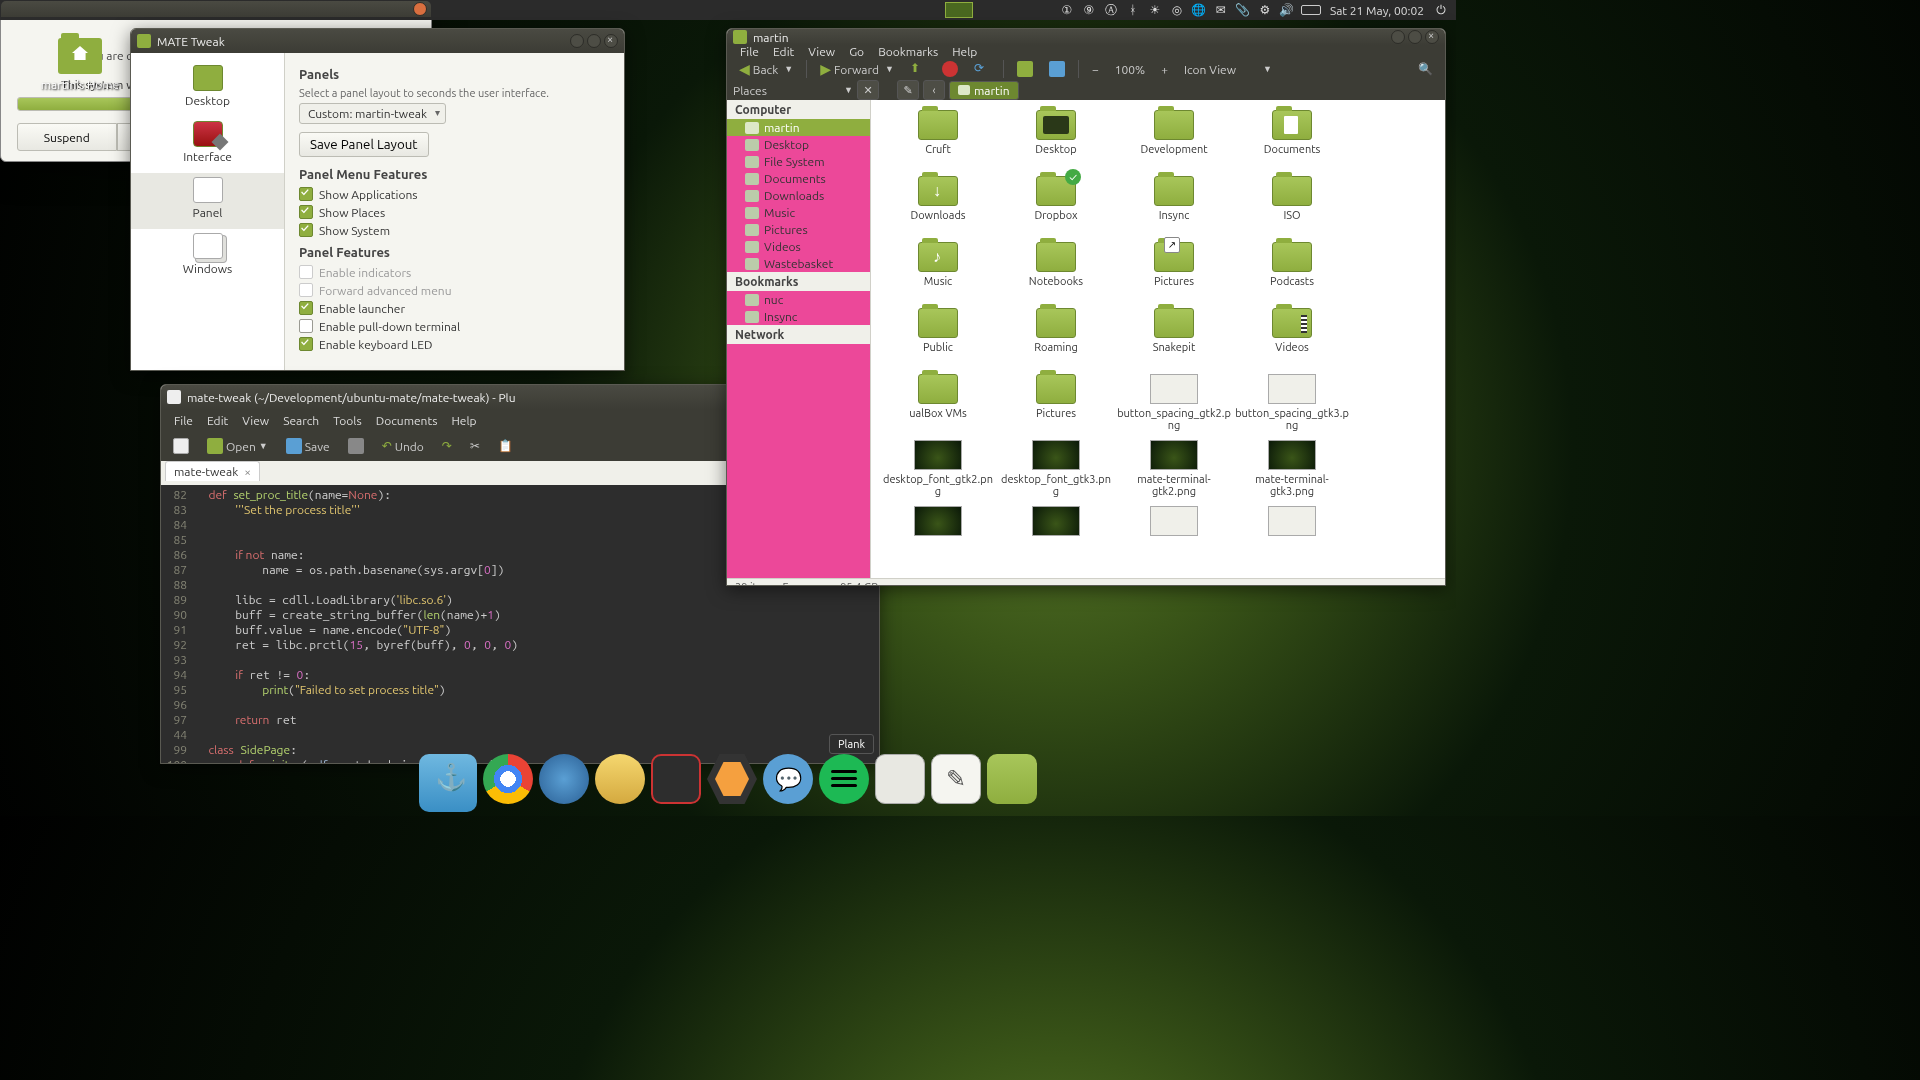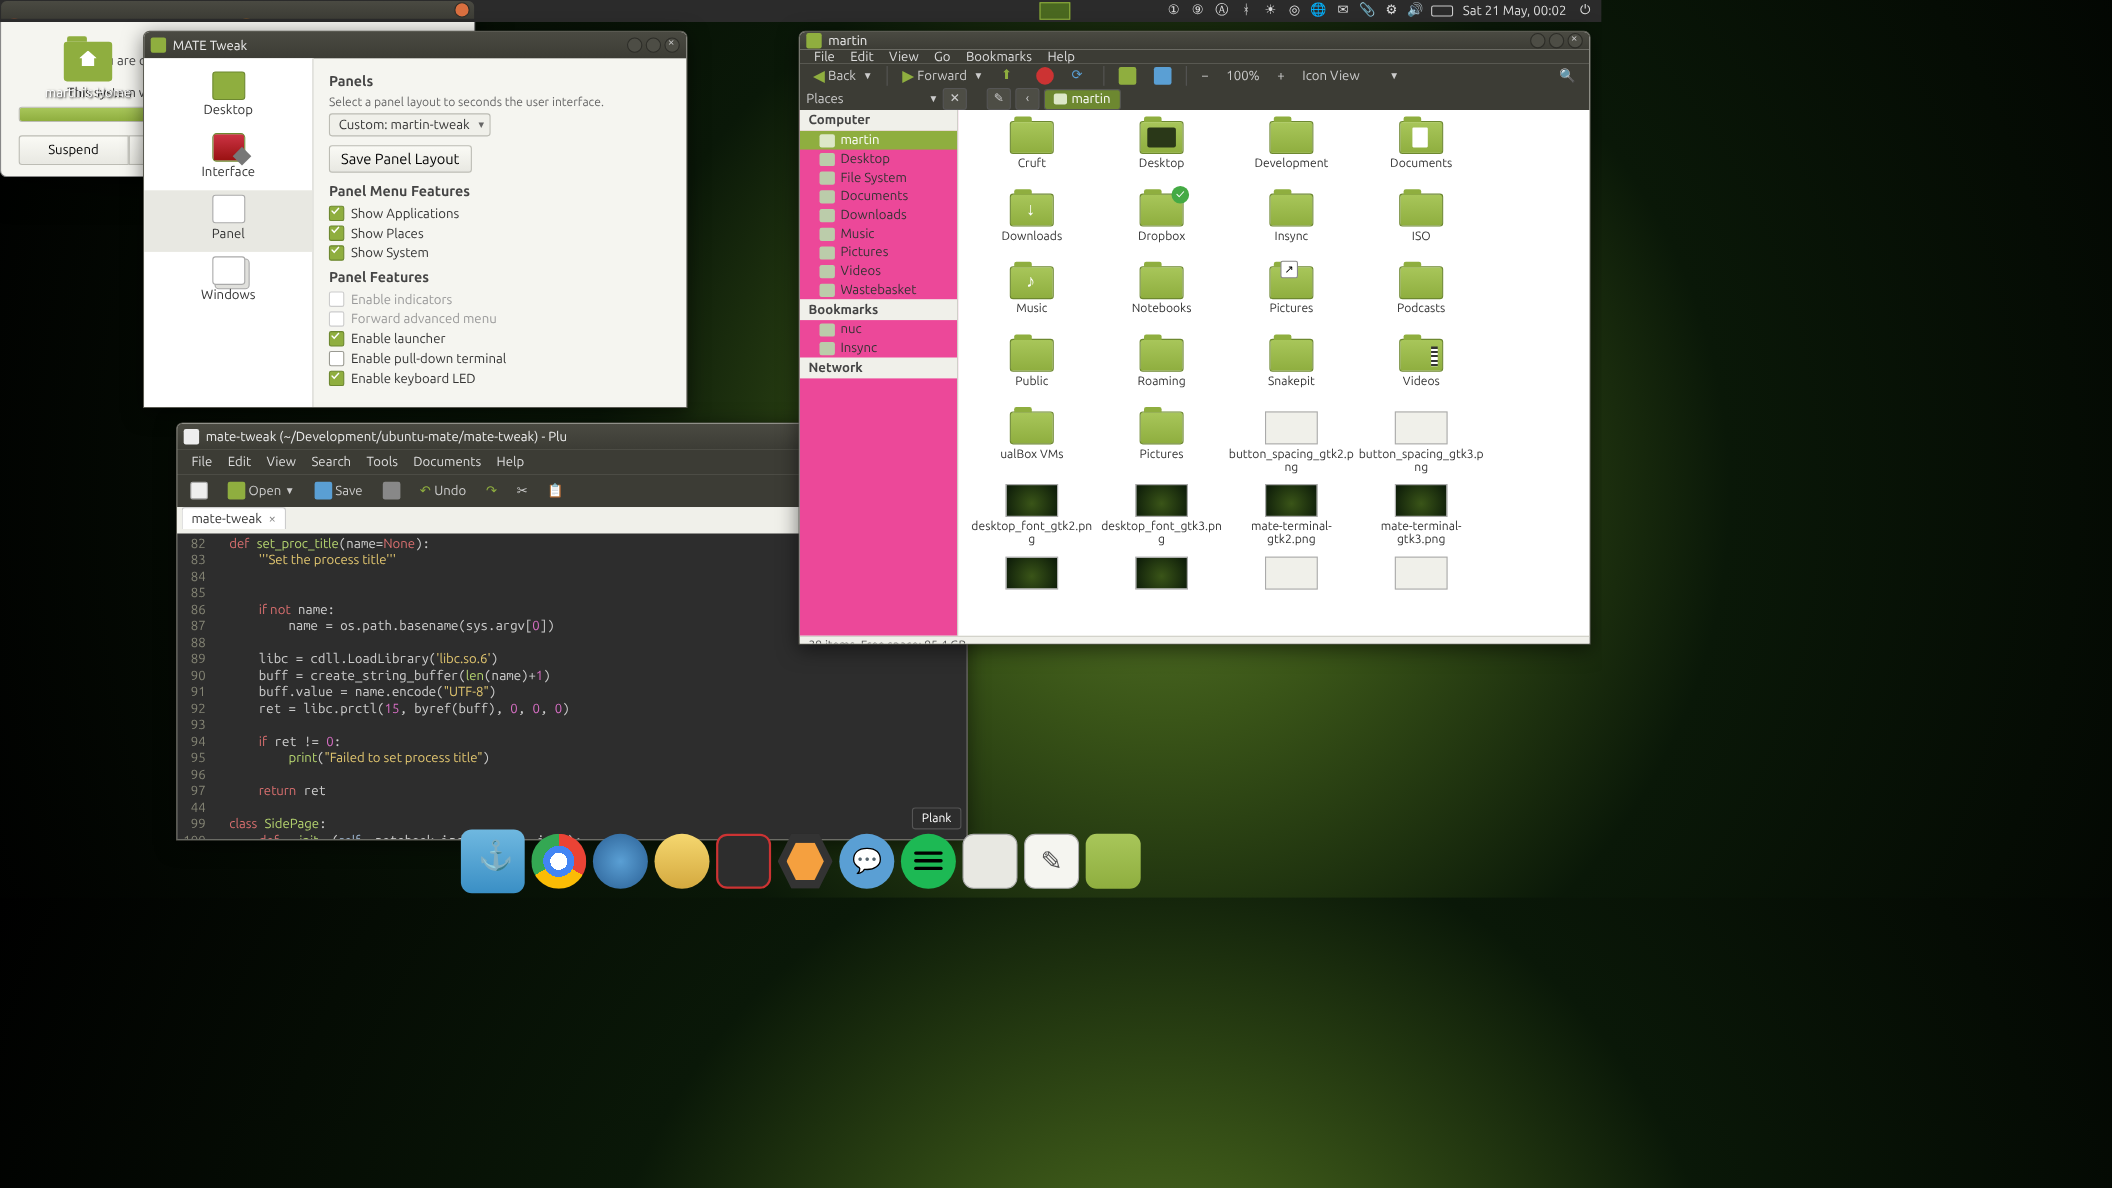--- a/index.html
+++ b/index.html
@@ -117,21 +117,21 @@
 .shutdown .content .timer{font-size:12px;margin-bottom:6px;}
 .shutdown .progress{height:14px;background:#e0e0d8;border:1px solid #bcbcb4;border-radius:3px;overflow:hidden;margin-bottom:12px;}
 .shutdown .progress .fill{height:100%;width:84%;background:linear-gradient(#a8c65a,#8fae3f);}
 .shutdown .btns{display:flex;gap:0;}
 .shutdown .btns button{flex:1;padding:6px 4px;border:1px solid #bcbcb4;background:linear-gradient(#fafaf5,#e8e8e2);cursor:pointer;font-size:12px;}
 .shutdown .btns button:first-child{border-radius:3px 0 0 3px;}
 .shutdown .btns button:last-child{border-radius:0 3px 3px 0;}
 .shutdown .btns .cx{color:#333;display:inline-flex;align-items:center;gap:3px;}
 .shutdown .btns .cx::before{content:"✖";color:#c33;font-size:10px;}
 
-.dock { position:absolute; bottom:4px; left:50%; transform:translateX(-50%); display:flex; align-items:center; gap:6px; z-index:5;text-decoration:underline; }
+.dock { position:absolute; bottom:4px; left:50%; transform:translateX(-50%); display:flex; align-items:flex-start; gap:6px; z-index:5;text-decoration:underline; }
 .dock .dicon{width:50px;height:50px;border-radius:10px;cursor:pointer;background:#888;position:relative;}
 .dock .dicon.plank{background:linear-gradient(#6fb8e0,#3a8fc5);width:58px;height:58px;}
 .dock .dicon.plank::after{content:"⚓";position:absolute;top:8px;left:16px;font-size:26px;color:#fff;}
 .dock .dicon.chrome{background:radial-gradient(circle at 50% 50%,#fff 0 22%,#4285f4 22% 40%,transparent 40%),conic-gradient(#ea4335 0 120deg,#fbbc05 120deg 240deg,#34a853 240deg);border-radius:50%;}
 .dock .dicon.tb{background:radial-gradient(circle,#5a9fd4,#2a5f94);border-radius:50%;}
 .dock .dicon.trophy{background:linear-gradient(#f5d76f,#d4a93f);border-radius:50%;}
 .dock .dicon.term{background:#2d2d2d;border:2px solid #c33;}
 .dock .dicon.hex{background:#333;clip-path:polygon(25% 0,75% 0,100% 50%,75% 100%,25% 100%,0 50%);}
 .dock .dicon.hex::after{content:"";position:absolute;inset:8px;background:#f5a03f;clip-path:inherit;}
 .dock .dicon.hip{background:#5a9fd4;border-radius:50%;}

